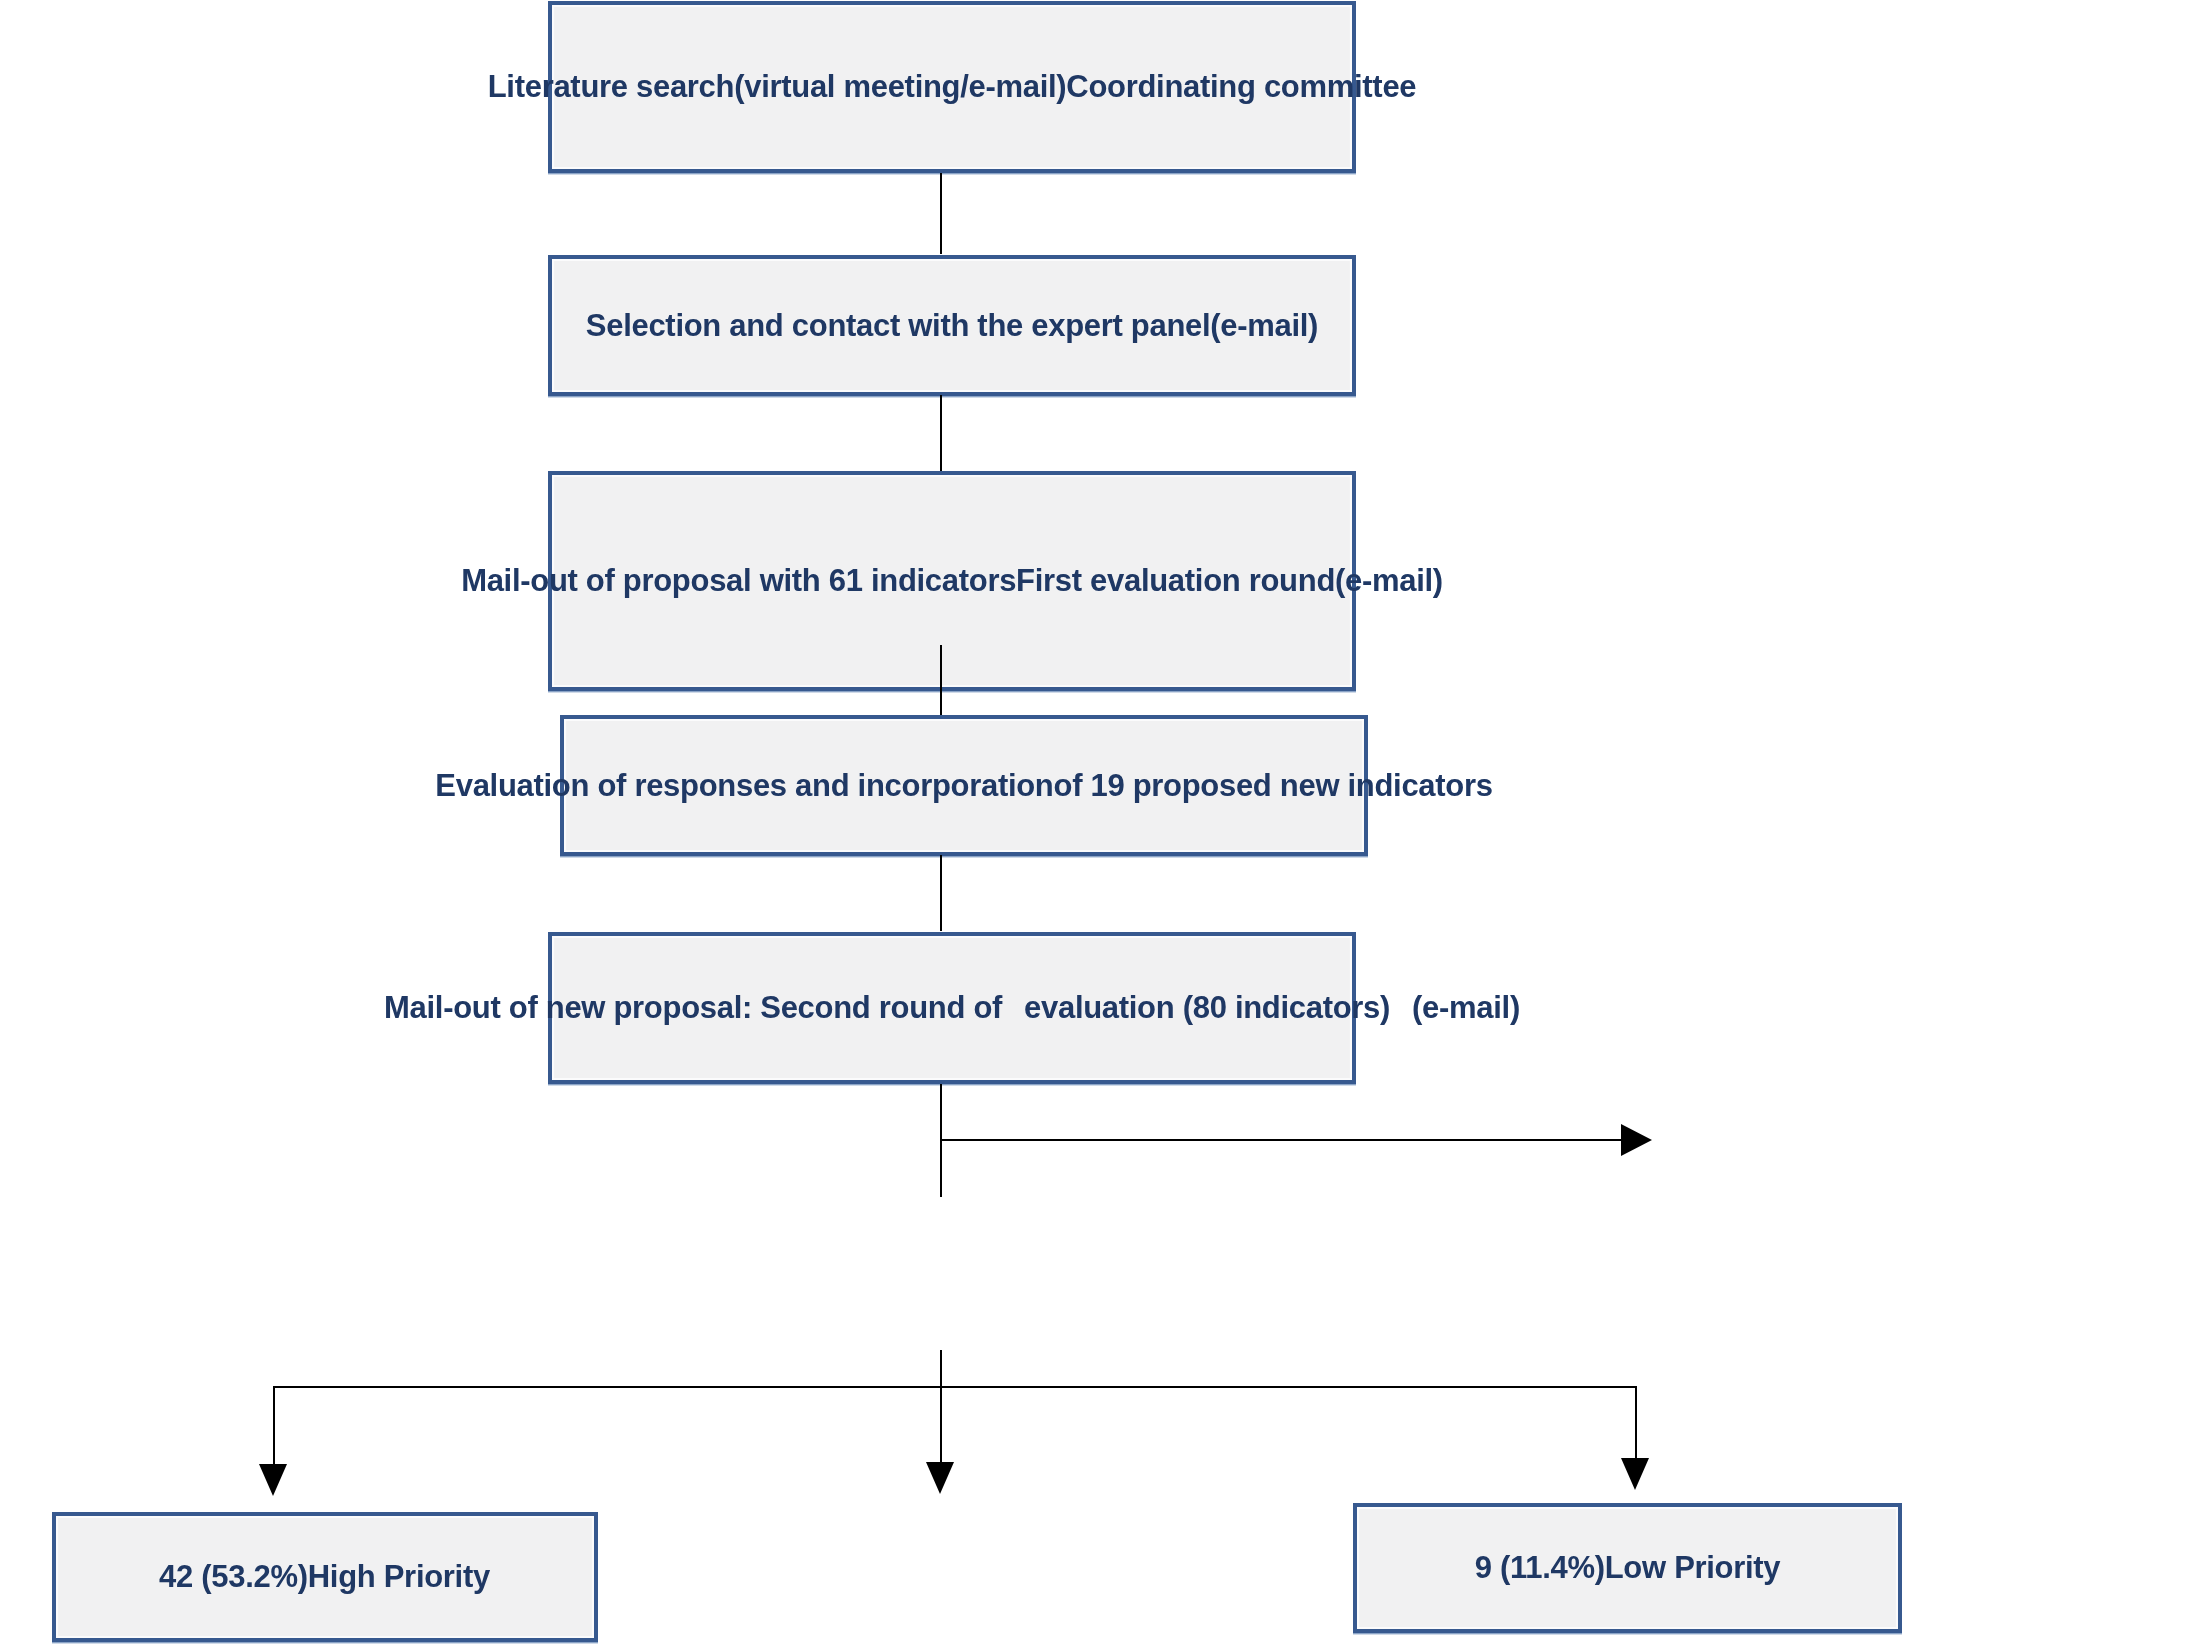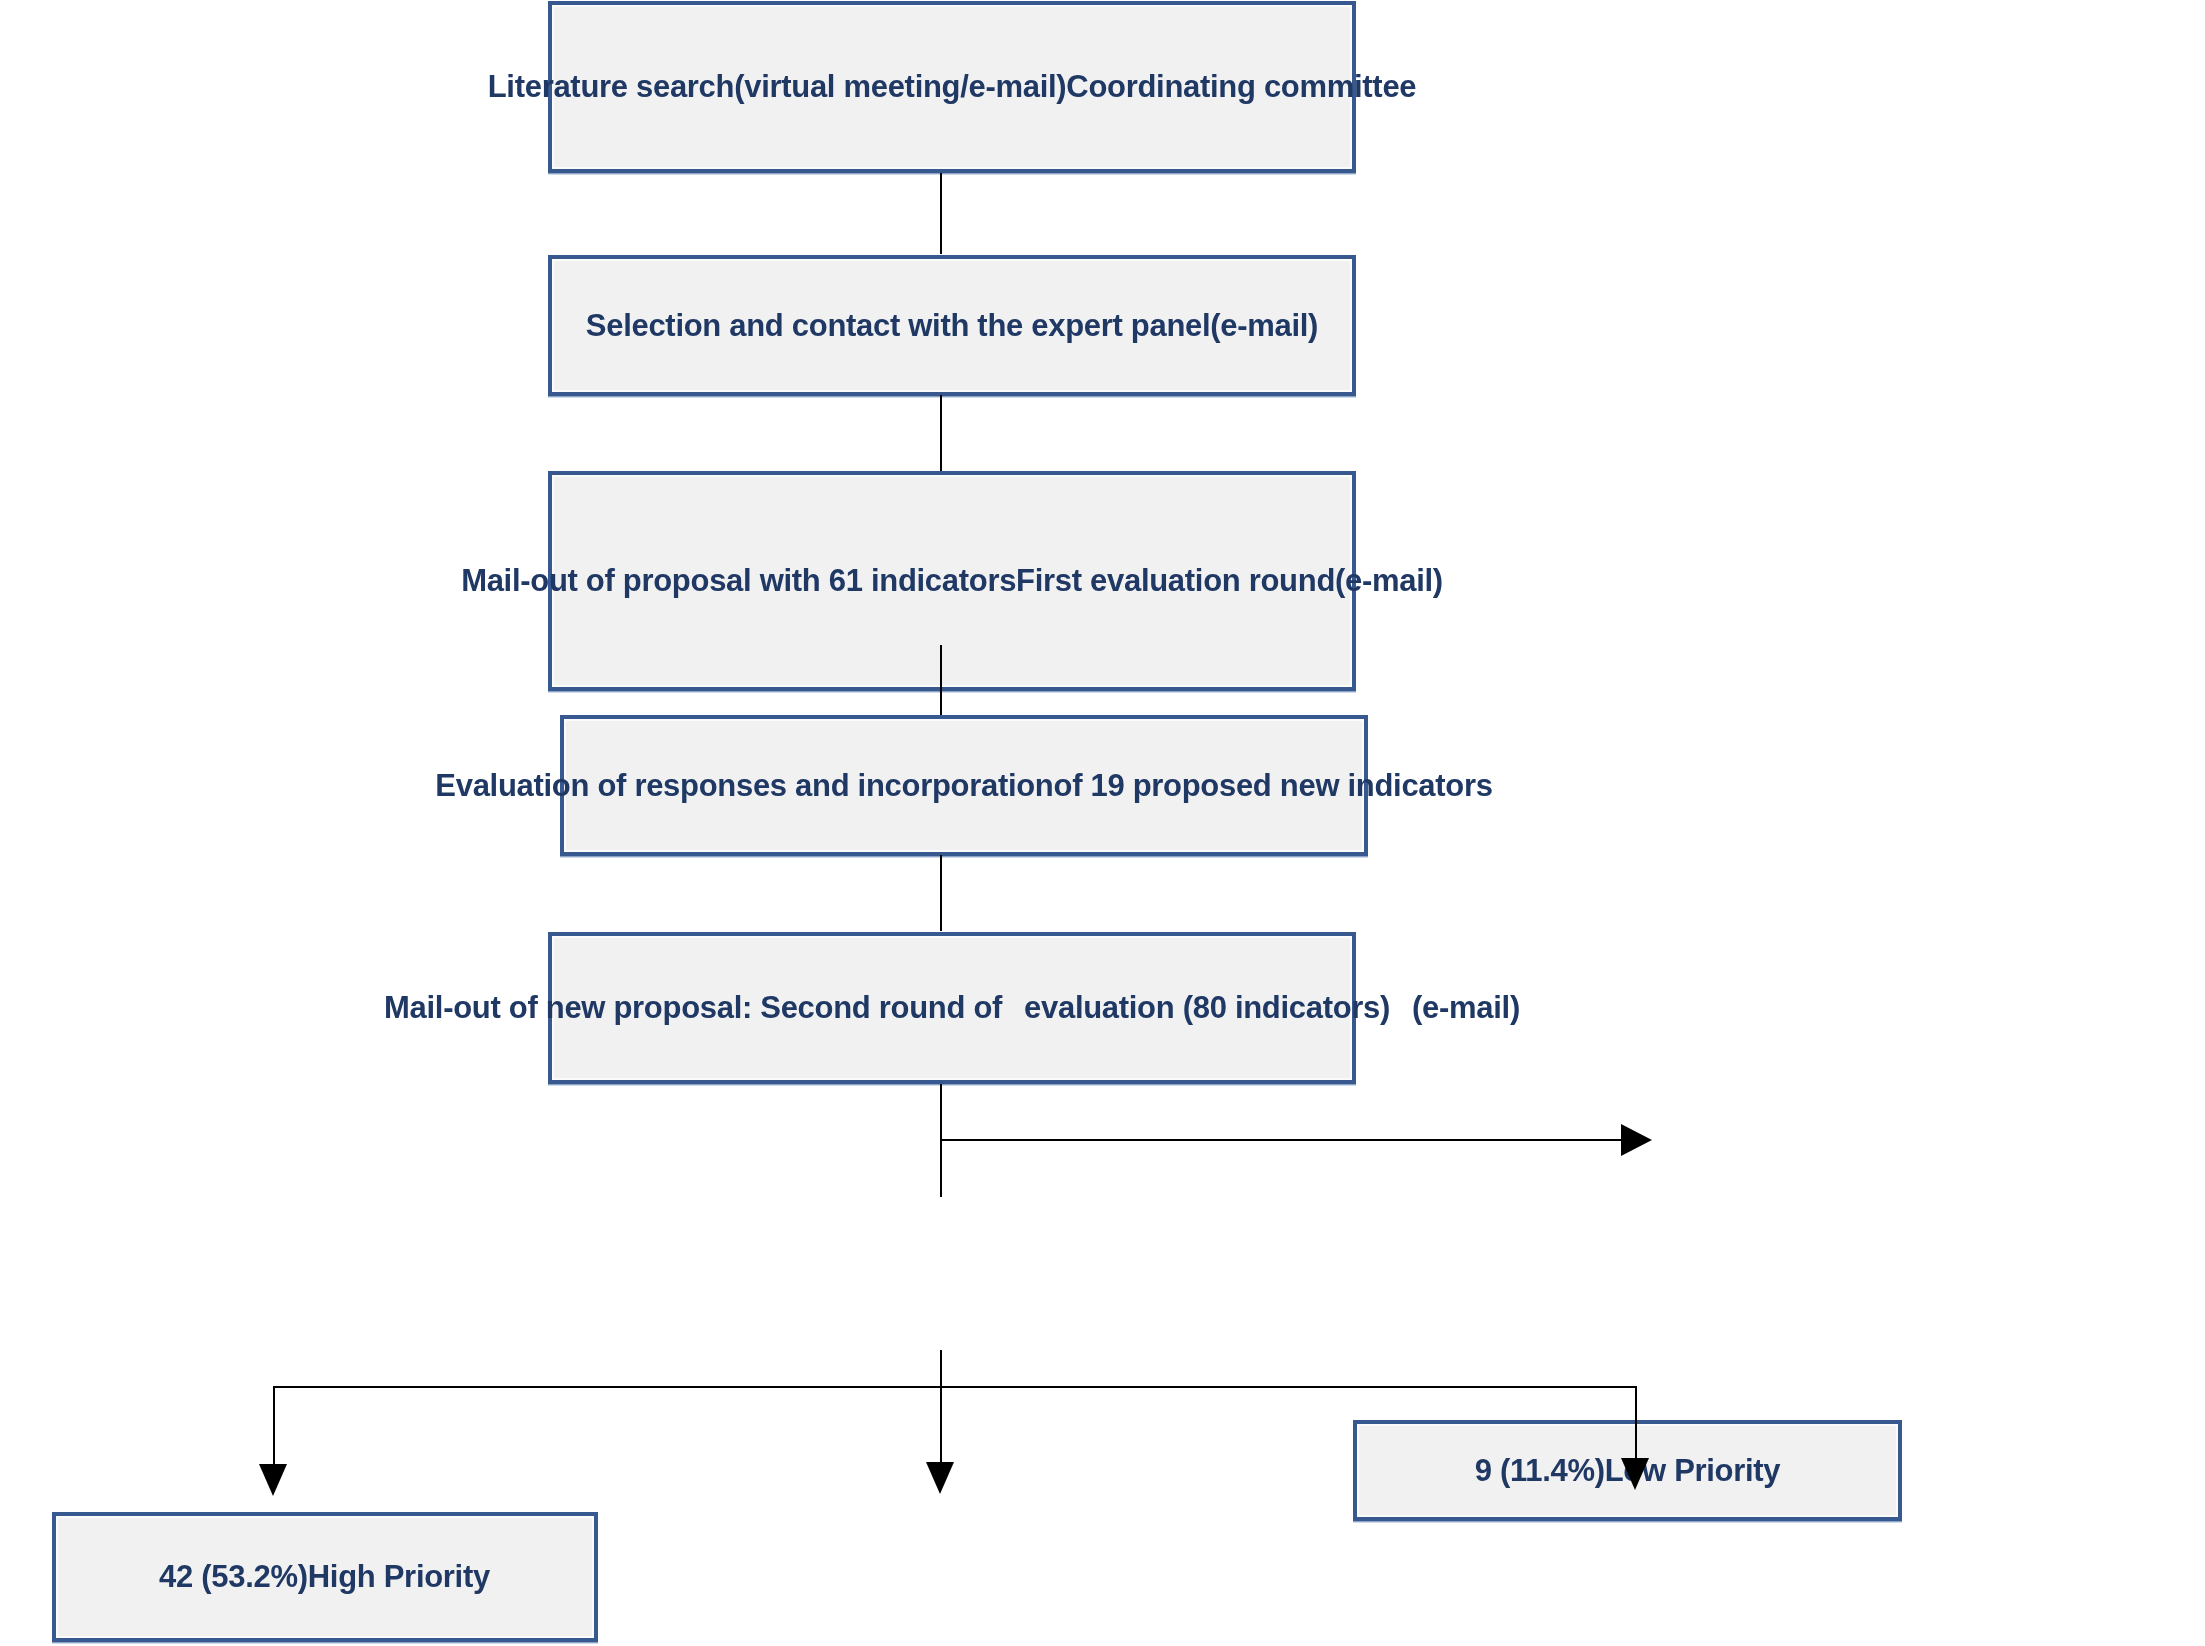--- a/index.html
+++ b/index.html
@@ -83,21 +83,21 @@
   </div>
 
 
 
   <div class="flow-box" style="left:3.5px; top:1512px; width:546px; height:130px;margin-left:48px;">
     <div class="box-line">42 (53.2%)</div>
     <div class="box-line">High Priority</div>
   </div>
 
 
-  <div class="flow-box" style="left:1353px; top:1420px; width:549px; height:101px;">
+  <div class="flow-box" style="left:1353px; top:1503px; width:549px; height:130px;">
     <div class="box-line">9 (11.4%)</div>
     <div class="box-line">Low Priority</div>
   </div>
 
   <div class="conn" style="left:940px; top:173px;  width:2.1px; height:81px;"></div>
   <div class="conn" style="left:940px; top:395px;  width:2.1px; height:76px;"></div>
   <div class="conn" style="left:940px; top:645px;  width:2.1px; height:70px;"></div>
   <div class="conn" style="left:940px; top:855px; width:2.1px; height:76px;"></div>
   <div class="conn" style="left:940px; top:1084px; width:2.1px; height:113px;"></div>
   <div class="conn" style="left:940px; top:1350px; width:2.1px; height:36px;"></div>

